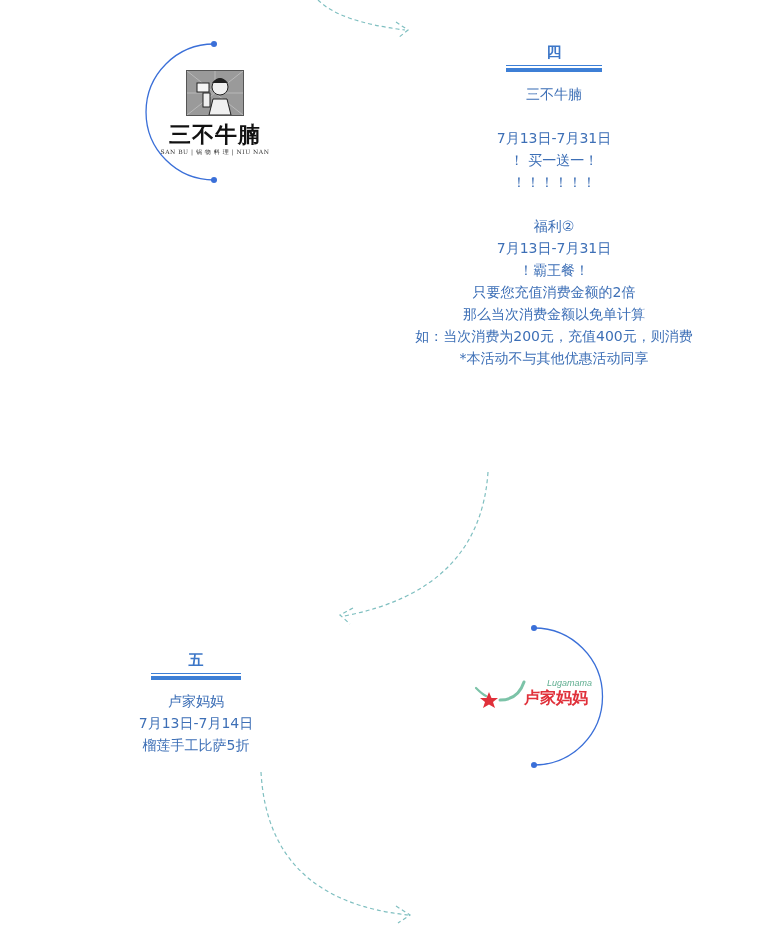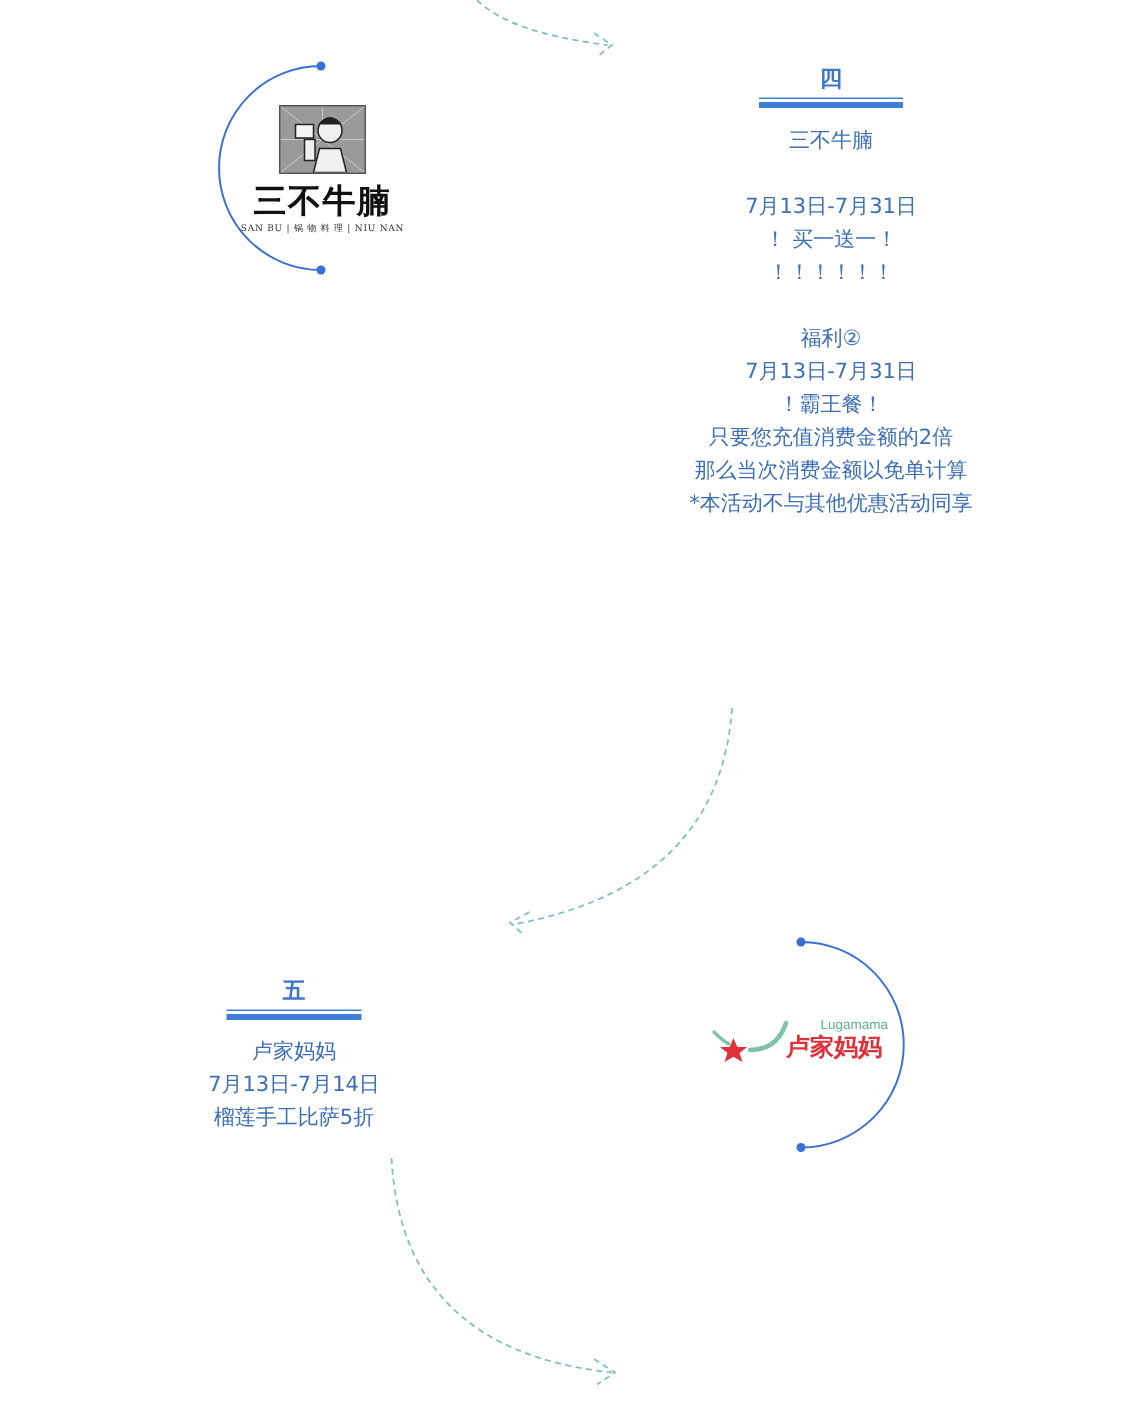--- a/index.html
+++ b/index.html
@@ -10,21 +10,21 @@
   .block .num { font-family: "DejaVu Serif", "Liberation Serif", serif; font-weight: bold; font-size: 15px; color: #3d77c8; line-height: 20px; }
   .rule-thin { height: 1px; background: #3d7fd6; margin: 3px auto 0; }
   .rule-thick { height: 4px; background: #3d7fd6; margin: 2px auto 0; }
   .line { display: block; white-space: nowrap; }
   .gap { height: 22px; }
   .logo1 { position: absolute; left: 160px; top: 70px; width: 110px; text-align: center; }
   .logo1 .pic { width: 56px; height: 44px; margin: 0 auto; background: #8a8a8a; position: relative; border: 1px solid #555; }
   .logo1 .name { font-size: 22px; font-weight: bold; color: #111; letter-spacing: 1px; margin-top: 6px; line-height: 26px; font-family: "DejaVu Sans", sans-serif; }
   .logo1 .sub { font-size: 6px; color: #333; letter-spacing: 0.5px; white-space: nowrap; font-family: "DejaVu Serif", serif; }
   .logo2 { position: absolute; left: 472px; top: 678px; width: 125px; height: 40px; }
-  .logo2 .en { position: absolute; left: 75px; top: 0; font-size: 9px; color: #5fae90; font-family: "Liberation Sans", sans-serif; }
+  .logo2 .en { position: absolute; left: 75px; top: 0; font-size: 9px; color: #5fae90; font-family: "Liberation Sans", sans-serif; font-style: italic; }
   .logo2 .cn { position: absolute; left: 52px; top: 10px; font-size: 16px; font-weight: bold; color: #e0303a; letter-spacing: 0px; white-space: nowrap; }
 </style>
 </head>
 <body>
 
 <svg class="overlay" width="758" height="938" viewBox="0 0 758 938">
 
   <g fill="none" stroke="#7fbfc0" stroke-width="1.2" stroke-dasharray="4,3">
     <path d="M318 0 Q340 22 405 30"></path>
     <path d="M396 22 L408 30 L398 38"></path>
@@ -86,20 +86,21 @@
   <div class="gap"></div>
   <span class="line">7月13日-7月31日</span>
   <span class="line">！ 买一送一！</span>
   <span class="line">！！！！！！</span>
   <div class="gap"></div>
   <span class="line">福利②</span>
   <span class="line">7月13日-7月31日</span>
   <span class="line">！霸王餐！</span>
   <span class="line">只要您充值消费金额的2倍</span>
   <span class="line">那么当次消费金额以免单计算</span>
+  <span class="line">如：当次消费为200元，充值400元，则消费</span>
   <span class="line">*本活动不与其他优惠活动同享</span>
 </div>
 
 <div class="block" style="left:96px; top:650px; width:200px;">
   <div class="num">五</div>
   <div class="rule-thin" style="width:90px;"></div>
   <div class="rule-thick" style="width:90px;"></div>
   <div style="height:10px"></div>
   <span class="line">卢家妈妈</span>
   <span class="line">7月13日-7月14日</span>

